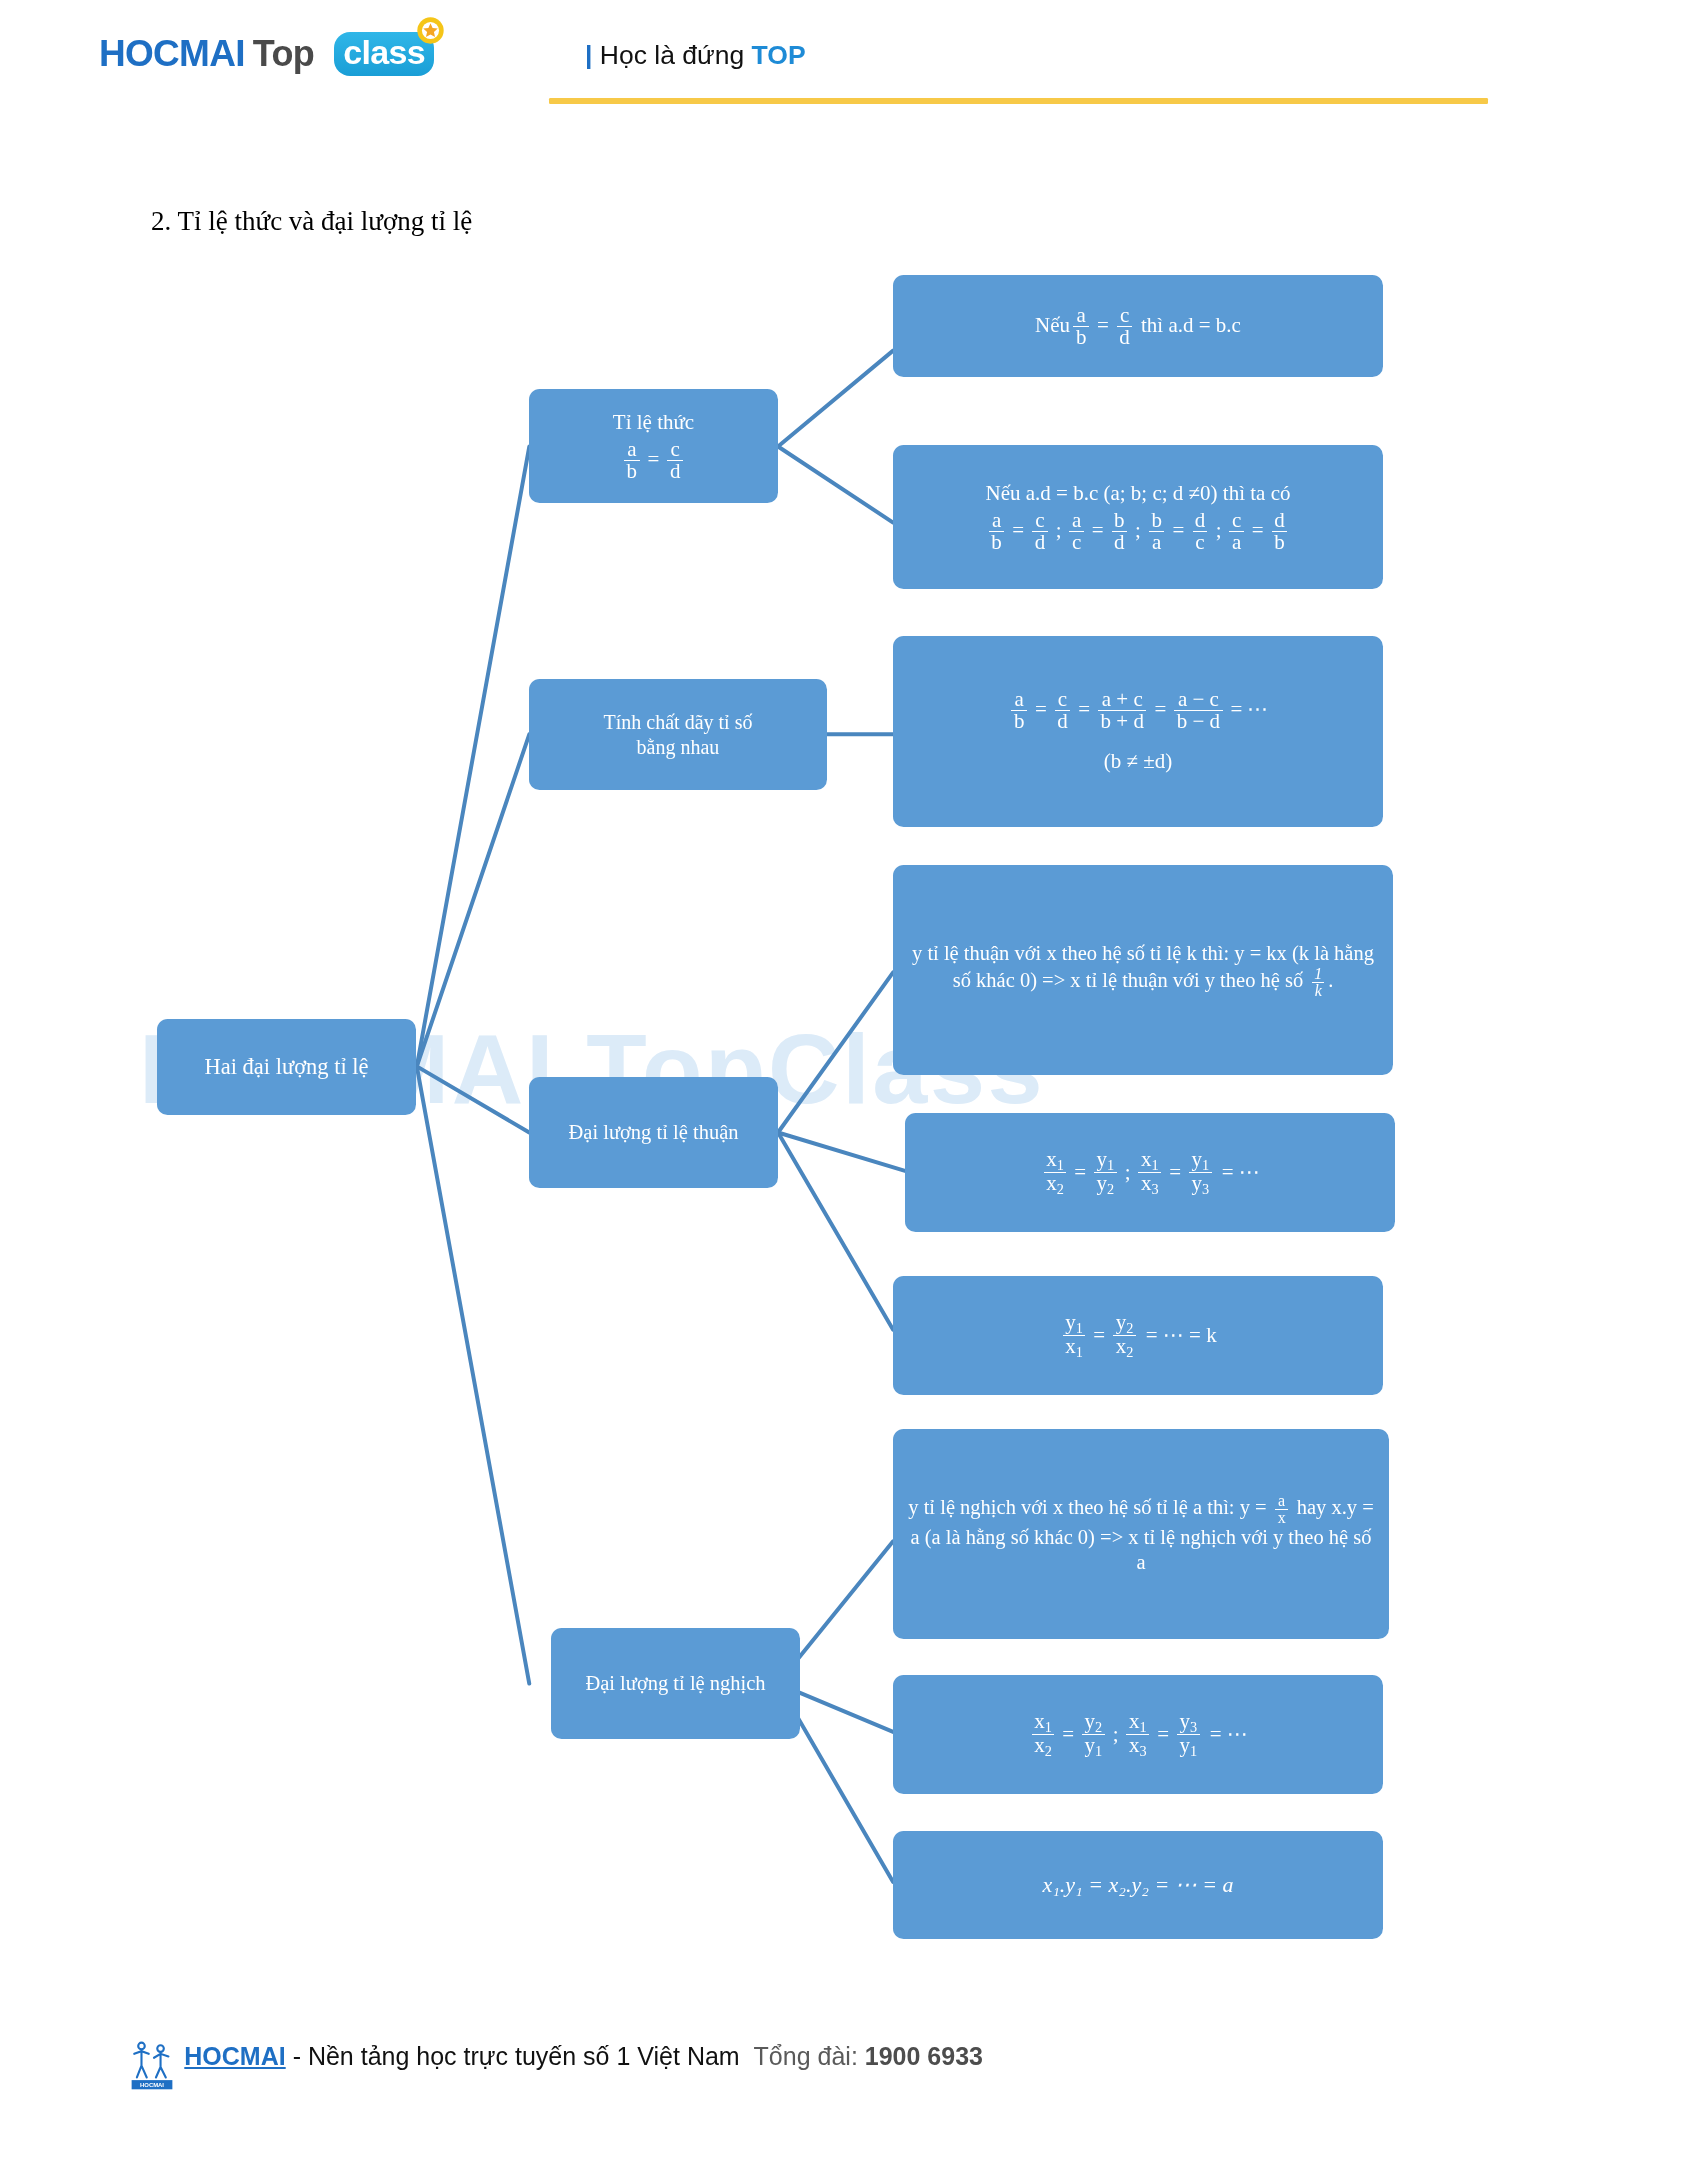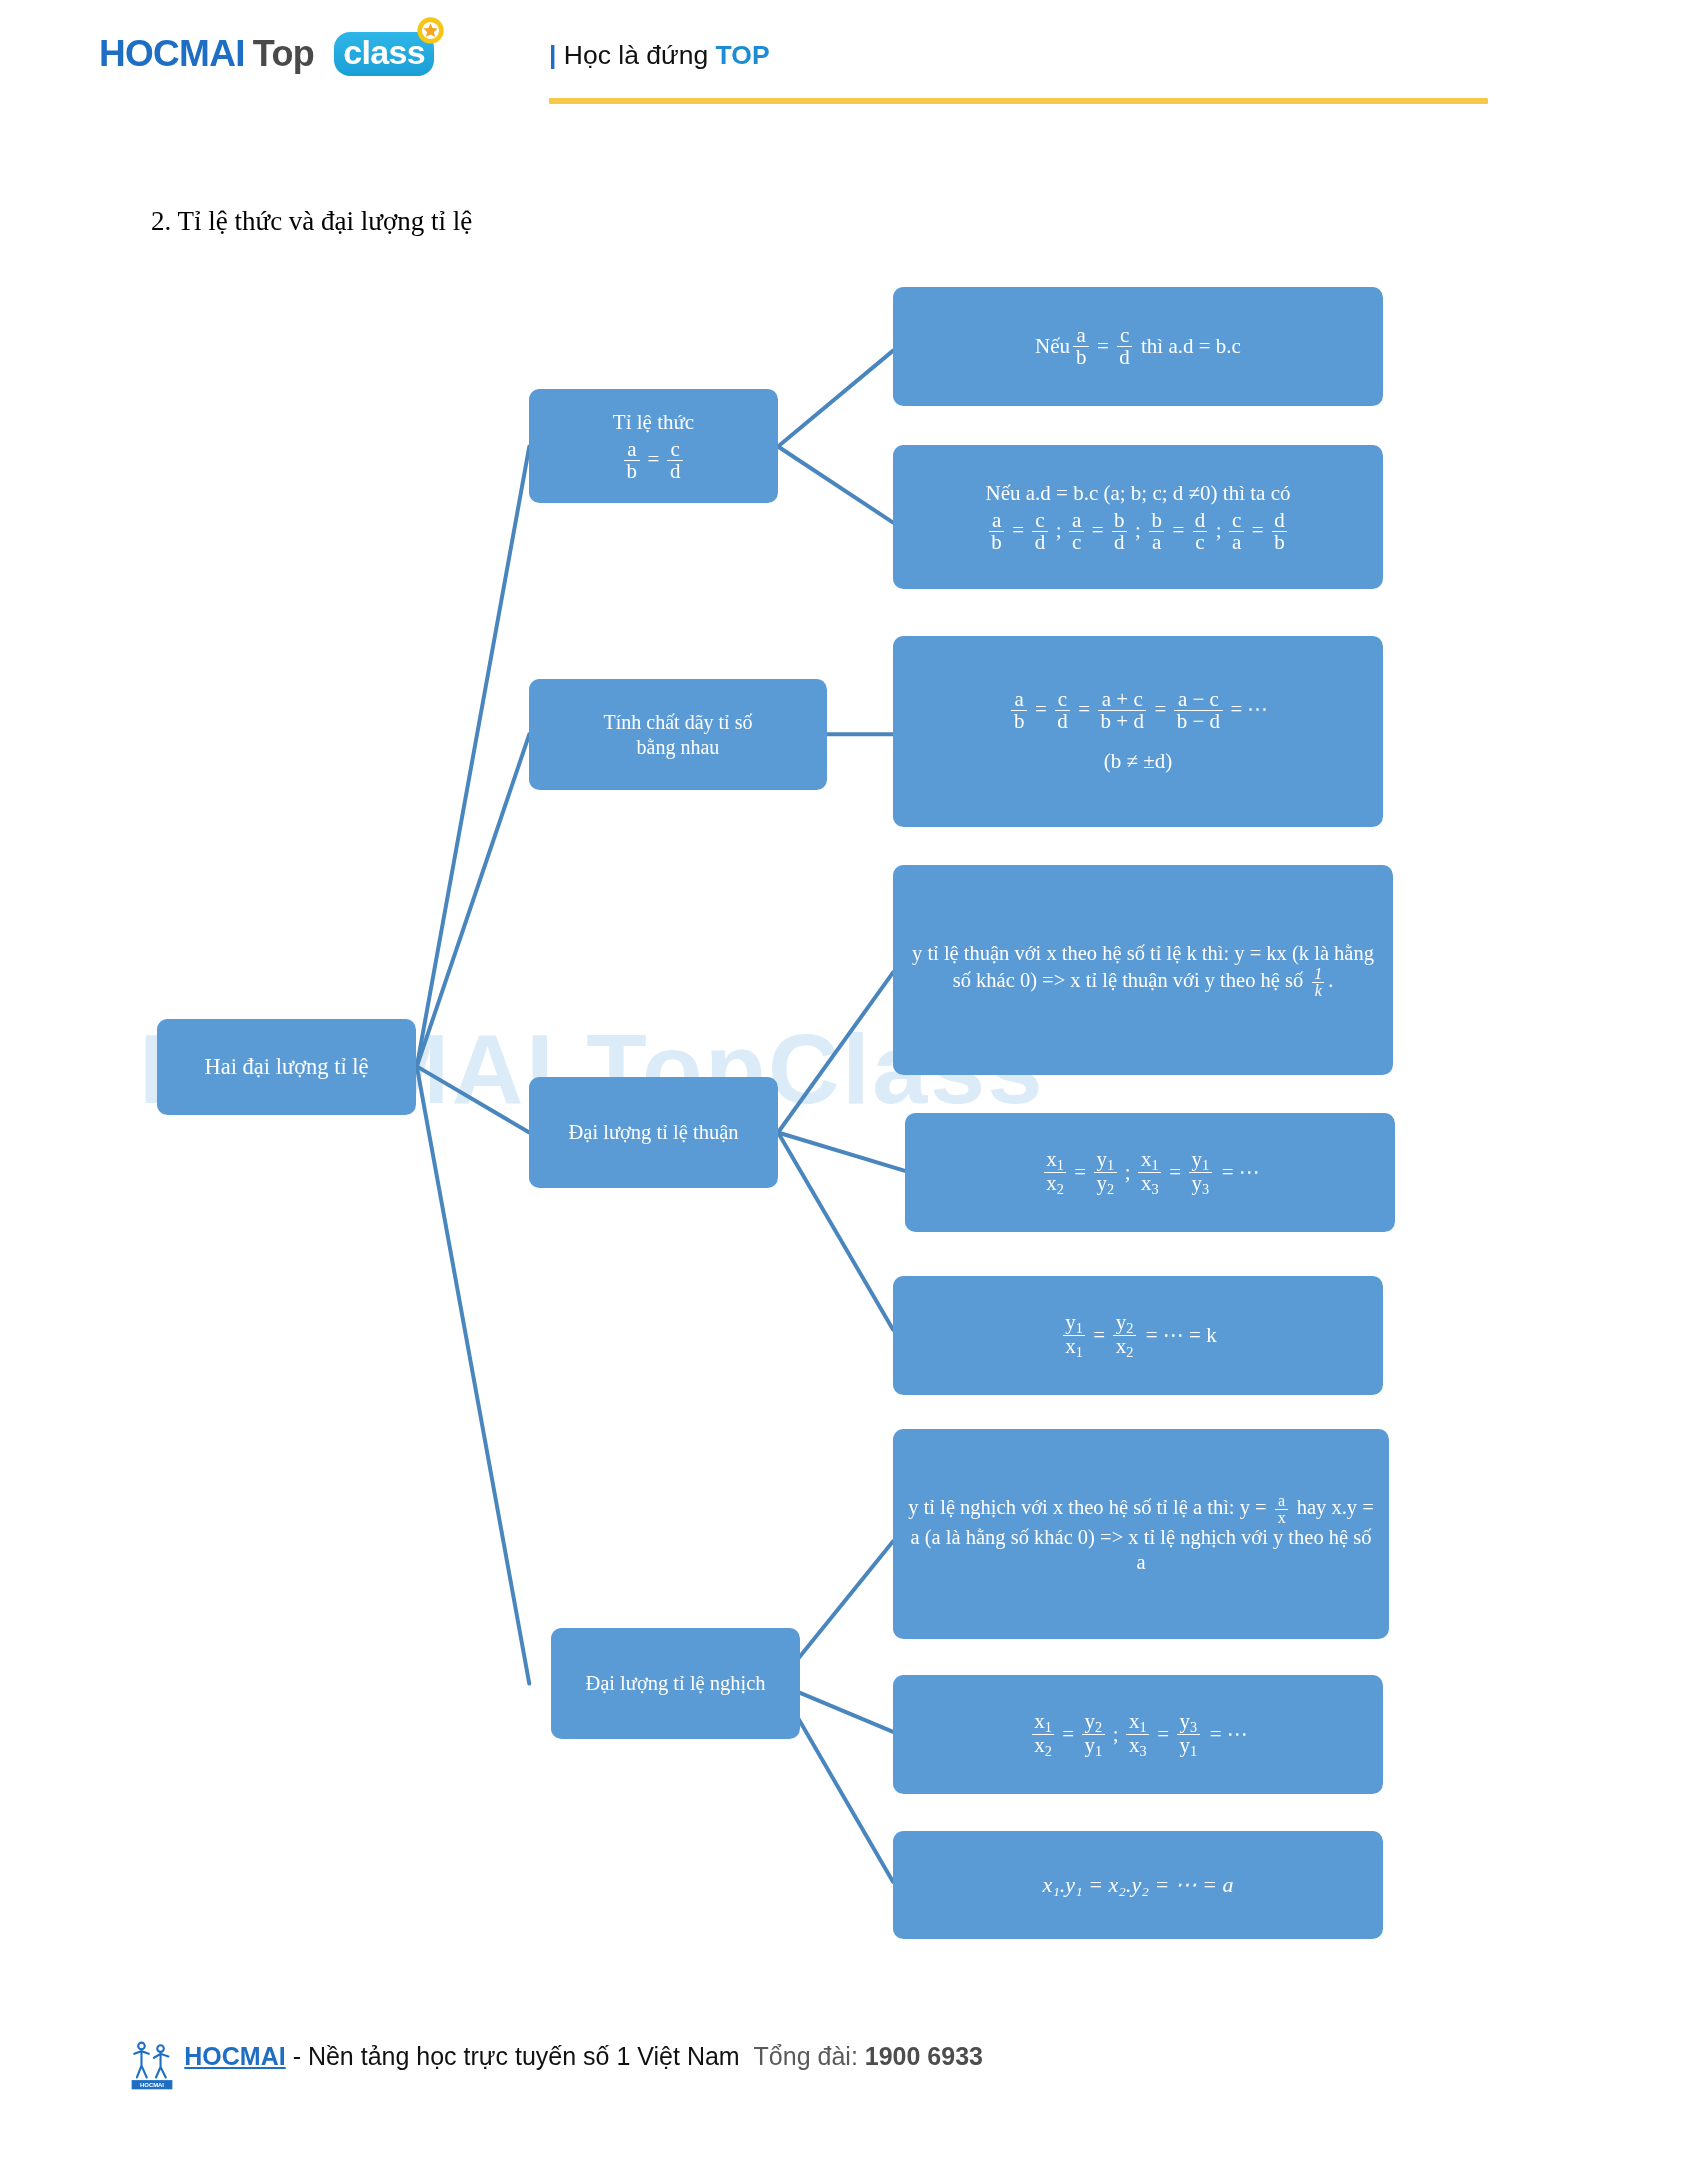--- a/index.html
+++ b/index.html
@@ -27,20 +27,21 @@
     font-family:"Liberation Sans", sans-serif;font-weight:bold;
     font-size:34px;color:#ffffff;letter-spacing:-0.7px;
   }
   .logo-badge{
     position:absolute;right:-10.6px;top:-16px;width:29px;height:29px;
   }
   #tagline-wrap{position:absolute;left:549px;top:40px;}
   .tagline{
     font-family:"Liberation Sans", sans-serif;font-size:26.5px;color:#111;
     white-space:nowrap;
+    margin-left:36px;
   }
   .tagline .bar{color:#1E6FC4;font-weight:bold;}
   .tagline .top{color:#1E8BD6;font-weight:bold;}
   #header-rule{
     position:absolute;left:549px;top:98px;width:939px;height:6px;
     background:#F7C948;border-radius:1.3px;
   }
 
   
   #section-title{
@@ -159,21 +160,21 @@
         </span>
         <span class="op">=</span>
         <span class="frac">
           <span class="num">c</span>
           <span class="den">d</span>
         </span>
       </div>
     </div>
   </div>
 
-  <div class="node" style="left:893px;top:287px;width:490px;height:119px;font-size:21px;justify-content:center;">
+  <div class="node" style="left:893px;top:275px;width:490px;height:102px;font-size:21px;justify-content:center;">
     <div class="inner eqline">
       <span>Nếu</span>
       <span class="frac">
         <span class="num">a</span>
         <span class="den">b</span>
       </span>
       <span class="op">=</span>
       <span class="frac">
         <span class="num">c</span>
         <span class="den">d</span>

